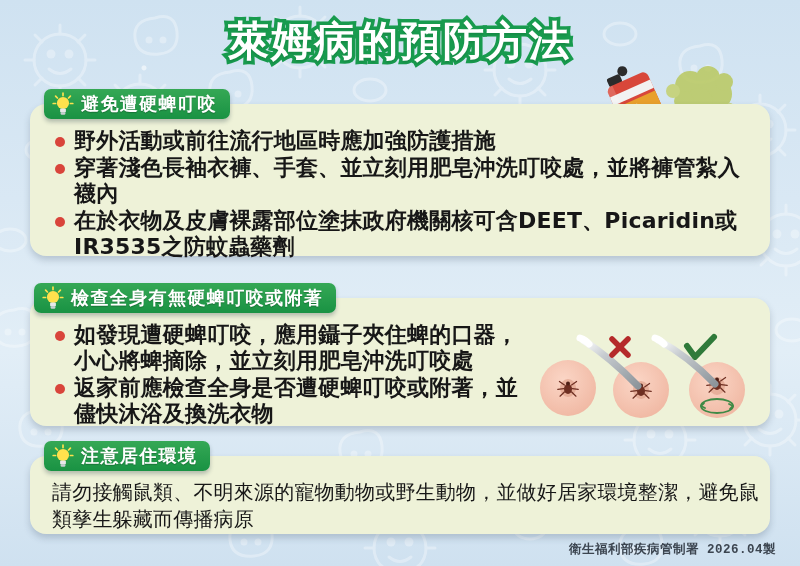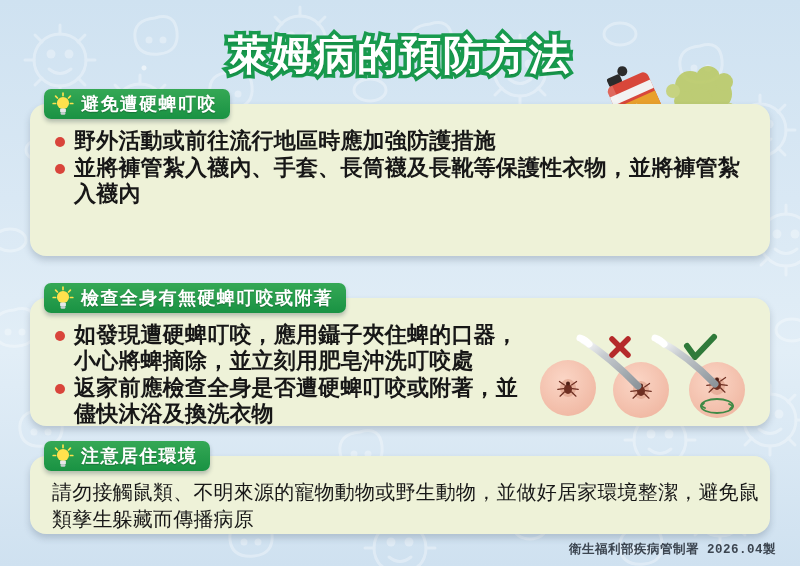--- a/index.html
+++ b/index.html
@@ -29,21 +29,21 @@
     position: absolute;
     inset: 0;
     opacity: 0.38;
     pointer-events: none;
   }
 
   
   .title {
     position: absolute;
     left: 0;
-    top: 28px;
+    top: 14px;
     width: 800px;
     text-align: center;
     font-size: 41px;
     font-weight: bold;
     letter-spacing: 2px;
     color: #ffffff;
     -webkit-text-stroke: 7px #189b4e;
     paint-order: stroke fill;
     text-shadow: 0 2px 2px rgba(0,0,0,0.10);
     font-family: "DejaVu Sans", "Liberation Sans", sans-serif;
@@ -67,21 +67,21 @@
     height: 30px;
     background: linear-gradient(180deg, #35a855 0%, #199243 100%);
     border-radius: 7px;
     box-shadow: 0 3px 4px rgba(30,50,60,0.28);
     display: flex;
     align-items: center;
     padding: 0 13px 0 8px;
     box-sizing: border-box;
   }
   #badge-1 { left: 44px; top: 89px; }
-  #badge-2 { left: 44px; top: 283px; text-align: center; }
+  #badge-2 { left: 34px; top: 283px; text-align: center; }
   #badge-3 { left: 44px; top: 441px; }
 
   .badge-label {
     color: #ffffff;
     font-size: 18px;
     font-weight: bold;
     letter-spacing: 1.4px;
     margin-left: 7px;
     white-space: nowrap;
     text-shadow: 0 1px 1px rgba(0,0,0,0.25);
@@ -267,21 +267,22 @@
         <line x1="20.8" y1="11.5" x2="18.4" y2="11.5"></line>
       </g>
       <circle cx="11" cy="11" r="6.1" fill="#ffe14d"></circle>
       <rect x="8.1" y="16.4" width="5.8" height="4" rx="1" fill="#e6e8ea"></rect>
       <rect x="8.6" y="20.2" width="4.8" height="2.6" rx="1.2" fill="#c9ced3"></rect>
     </svg>
     <span class="badge-label">避免遭硬蜱叮咬</span>
   </div>
   <ul class="bullets" id="bullets-1">
     <li class="bullet">野外活動或前往流行地區時應加強防護措施</li>
-    <li class="bullet">並將褲管紮入襪內、手套、長筒襪及長靴等保護性衣物，並將褲管紮入襪內</li>
+    <li class="bullet">穿著淺色長袖衣褲、手套、並立刻用肥皂沖洗叮咬處，並將褲管紮入襪內</li>
+    <li class="bullet">在於衣物及皮膚裸露部位塗抹政府機關核可含DEET、Picaridin或IR3535之防蚊蟲藥劑</li>
   </ul>
 
   <div class="panel" id="panel-2"></div>
   <div class="badge" id="badge-2">
     <svg class="bulb-icon" viewBox="0 0 22 24" aria-hidden="true">
       <g stroke="#ffe14d" stroke-width="1.7" stroke-linecap="round">
         <line x1="11" y1="1" x2="11" y2="3.6"></line>
         <line x1="3.6" y1="4.2" x2="5.4" y2="6"></line>
         <line x1="18.4" y1="4.2" x2="16.6" y2="6"></line>
         <line x1="1.2" y1="11.5" x2="3.6" y2="11.5"></line>

